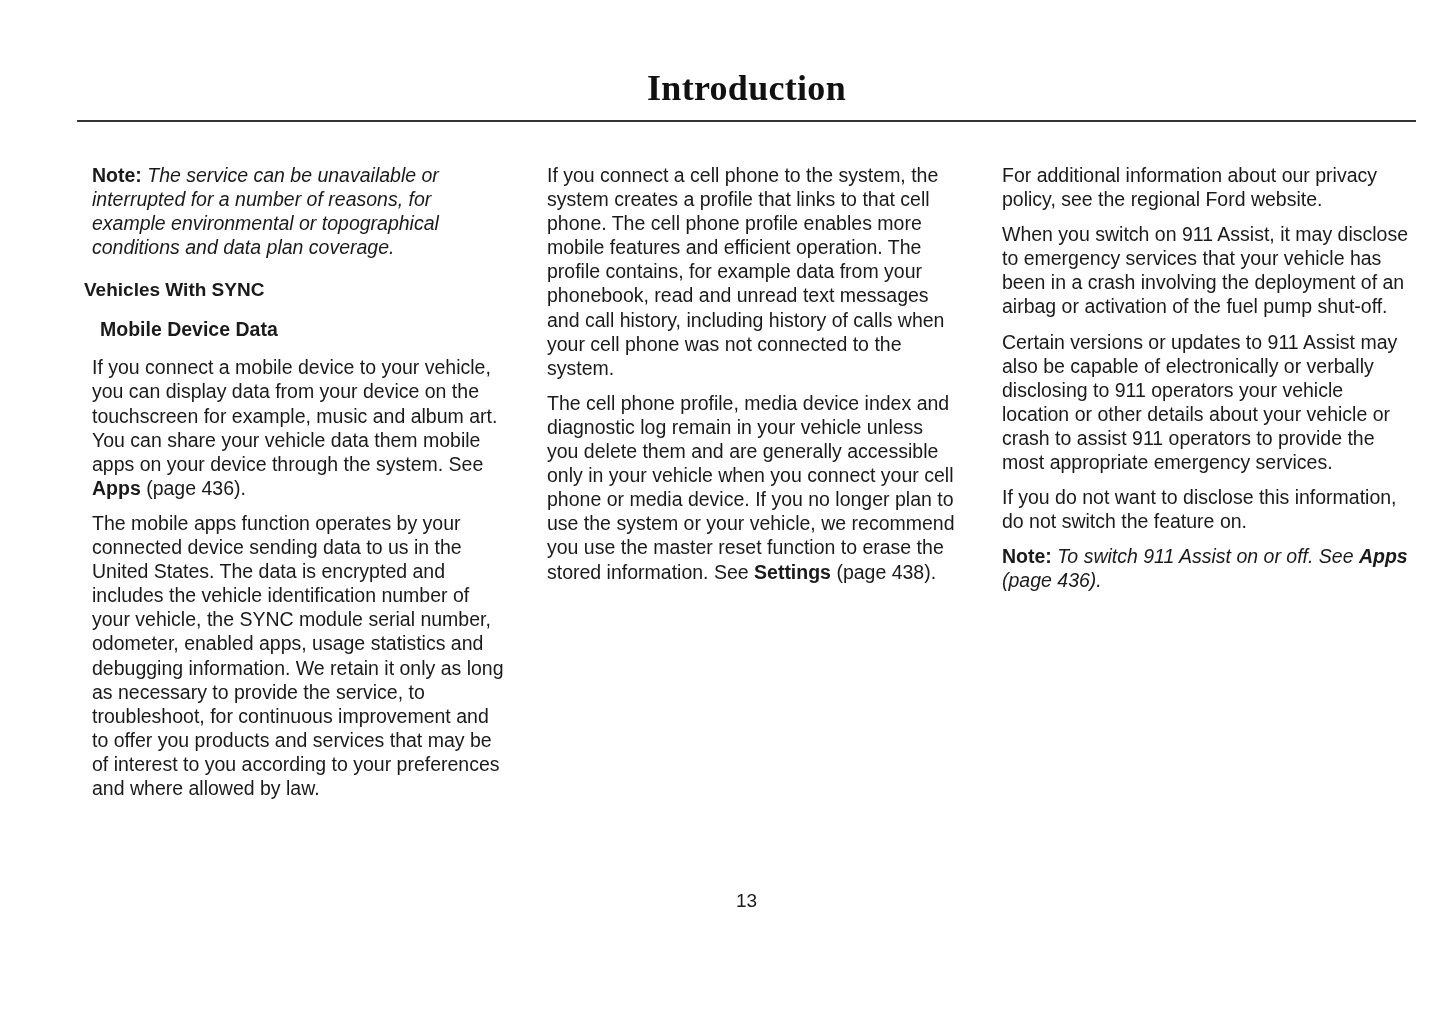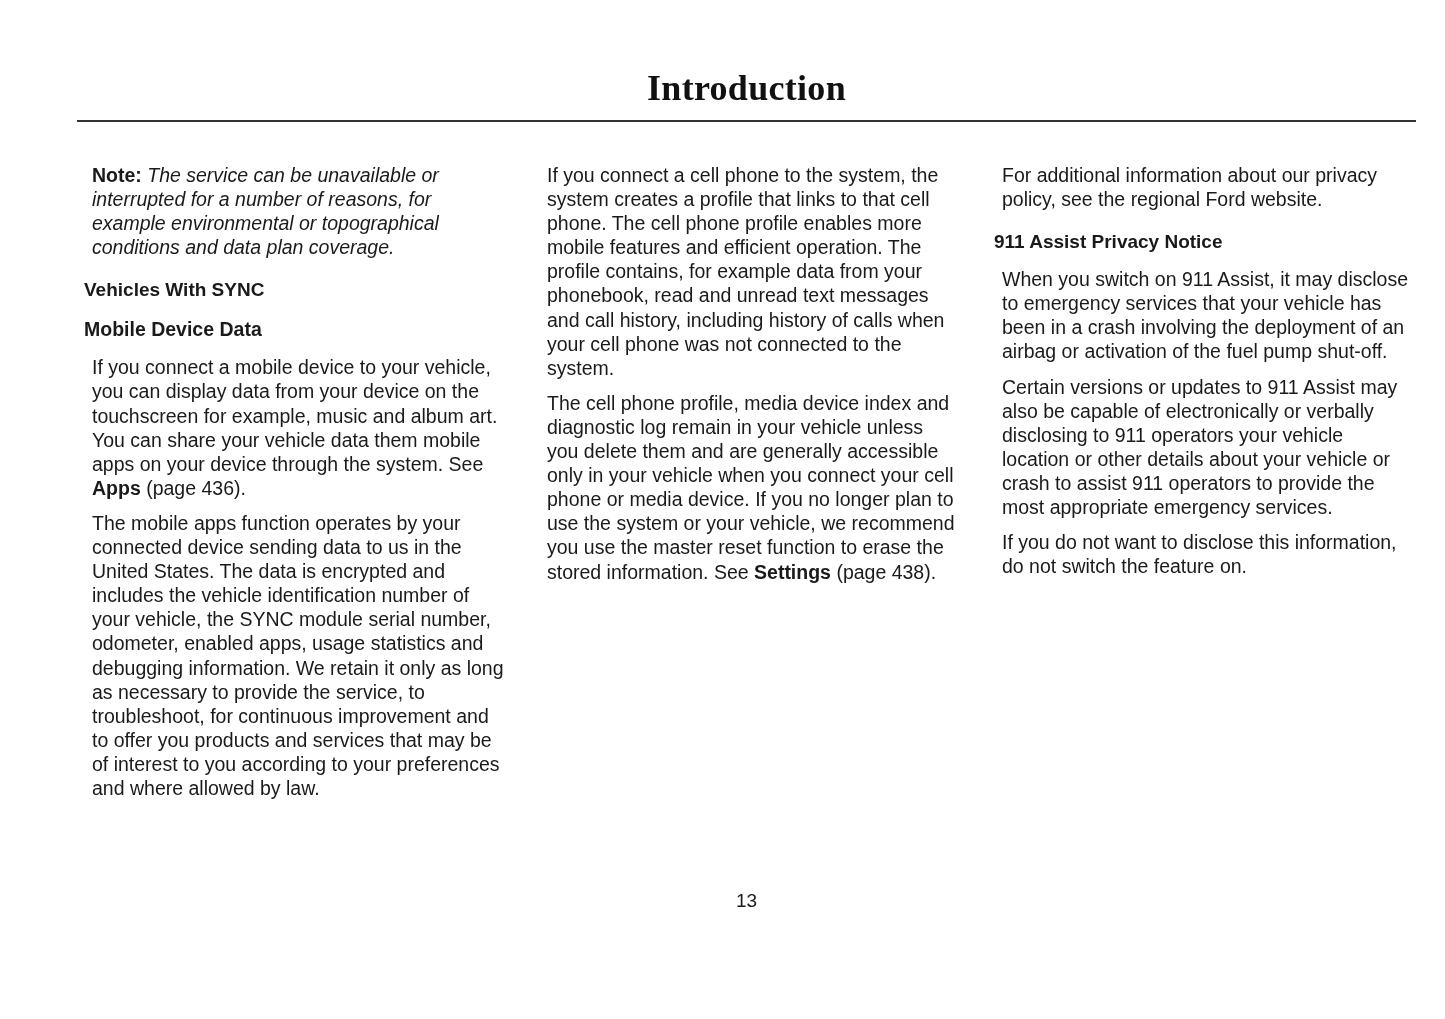--- a/index.html
+++ b/index.html
@@ -58,21 +58,21 @@
     .h2 {
       font-weight: bold;
       font-size: 19px;
       line-height: 26px;
       margin: 18px 0 14px 0;
     }
     .h3 {
       font-weight: bold;
       font-size: 19.5px;
       line-height: 24px;
-      margin: 0 0 14px 0;
+      margin: 0 0 14px 16px;
     }
     .col-3 .h2 { margin: 18px 0 12px 0; }
     .page-number {
       position: absolute;
       left: 0;
       width: 1493px;
       top: 889px;
       text-align: center;
       font-size: 19px;
       line-height: 24px;
@@ -100,19 +100,21 @@
 
 <div class="column col-2">
   <p>If you connect a cell phone to the system, the system creates a profile that links to that cell phone. The cell phone profile enables more mobile features and efficient operation. The profile contains, for example data from your phonebook, read and unread text messages and call history, including history of calls when your cell phone was not connected to the system.</p>
   <p>
     <span>The cell phone profile, media device index and diagnostic log remain in your vehicle unless you delete them and are generally accessible only in your vehicle when you connect your cell phone or media device. If you no longer plan to use the system or your vehicle, we recommend you use the master reset function to erase the stored information.  See </span><span class="xref-bold">Settings</span><span> (page 438).</span>
   </p>
 </div>
 
 <div class="column col-3">
   <p>For additional information about our privacy policy, see the regional Ford website.</p>
-  <div class="h2">911 Assist Privacy Notice</div>
   <p>When you switch on 911 Assist, it may disclose to emergency services that your vehicle has been in a crash involving the deployment of an airbag or activation of the fuel pump shut-off.</p>
   <p>Certain versions or updates to 911 Assist may also be capable of electronically or verbally disclosing to 911 operators your vehicle location or other details about your vehicle or crash to assist 911 operators to provide the most appropriate emergency services.</p>
   <p>If you do not want to disclose this information, do not switch the feature on.</p>
+  <p>
+    <span class="note-label">Note:</span><span class="note-body"> To switch 911 Assist on or off.  See </span><span class="xref-bold-italic">Apps</span><span class="note-body"> (page 436).</span>
+  </p>
 </div>
 
 <div class="page-number">13</div>
 
 </body></html>

